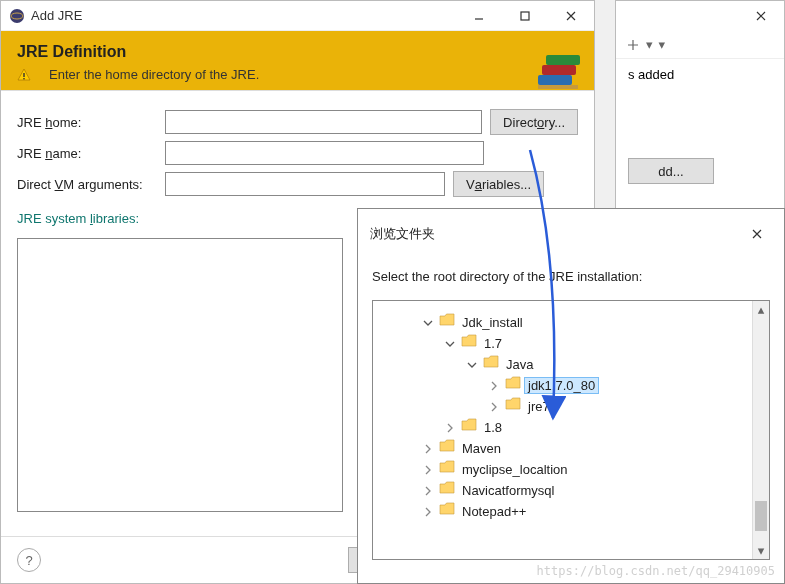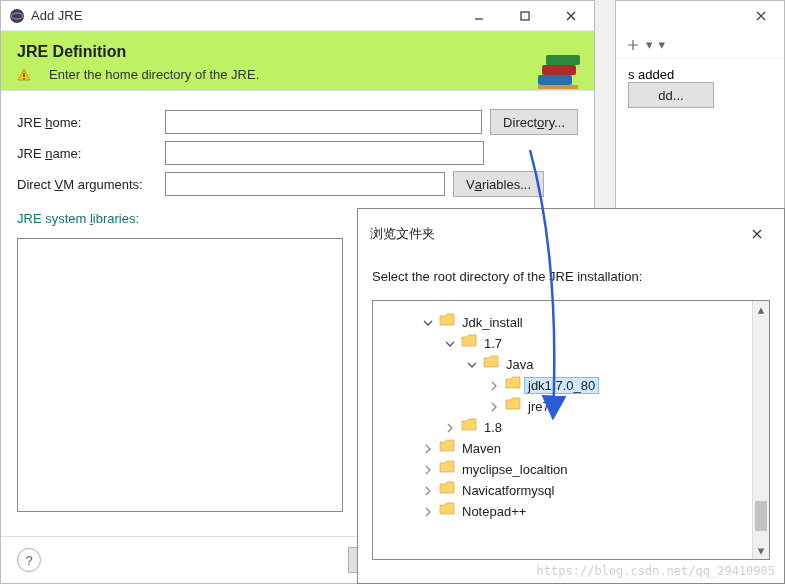--- a/index.html
+++ b/index.html
@@ -6,21 +6,21 @@
 body { background: #f0f0f0; width: 785px; height: 584px; position: relative; overflow: hidden; }
 
 .window { position: absolute; background: #fff; border: 1px solid #bbb; }
 .titlebar { height: 30px; display: flex; align-items: center; padding: 0 0 0 8px; background: #fff; border-bottom: 1px solid #eee; }
 .titlebar-icon { width: 16px; height: 16px; margin-right: 6px; }
 .titlebar-text { flex: 1; color: #333; }
 .titlebar-btns { display: flex; }
 .titlebar-btn { width: 46px; height: 30px; display: flex; align-items: center; justify-content: center; color: #555; }
 .titlebar-btn svg { width: 10px; height: 10px; }
 
-.header { padding: 12px 16px 8px; background: #bef264; position: relative; }
+.header { padding: 12px 16px 8px; background: #eab308; position: relative; }
 .header-title { font-size: 16px; font-weight: 600; color: #222; }
 .header-sub { margin-top: 6px; display: flex; align-items: center; gap: 18px; color: #333; }
 .warn-icon { width: 14px; height: 14px; }
 .header-img { position: absolute; right: 10px; top: 24px; }
 
 .form { padding: 8px 16px; }
 .form-row { display: flex; align-items: center; margin-bottom: 6px; gap: 8px; }
 .form-label { width: 140px; color: #222; }
 .form-input { flex: 1; height: 24px; border: 1px solid #888; background: #fff; padding: 0 4px; }
 .btn { height: 26px; border: 1px solid #adadad; background: #e1e1e1; padding: 0 12px; min-width: 86px; text-align: center; color: #222; display: flex; align-items: center; justify-content: center; }
@@ -75,21 +75,21 @@
   </div>
   <div class="behind-tools">
     <svg class="small-ic" viewBox="0 0 14 14">
         <path d="M2 7 L12 7 M7 2 L7 12" stroke="#666" stroke-width="1.2"></path>
       </svg>
     <span style="color:#666">▾</span>
     <span style="color:#666">▾</span>
   </div>
   <div class="behind-body">
     <div>s added</div>
-    <div style="">
+    <div style="margin-top:76px;">
       <button class="btn">
           <span>dd...</span>
         </button>
     </div>
   </div>
 </div>
 
 <div class="window" style="left:0; top:0; width:595px; height:584px;">
   <div class="titlebar">
     <svg class="titlebar-icon" viewBox="0 0 16 16">

